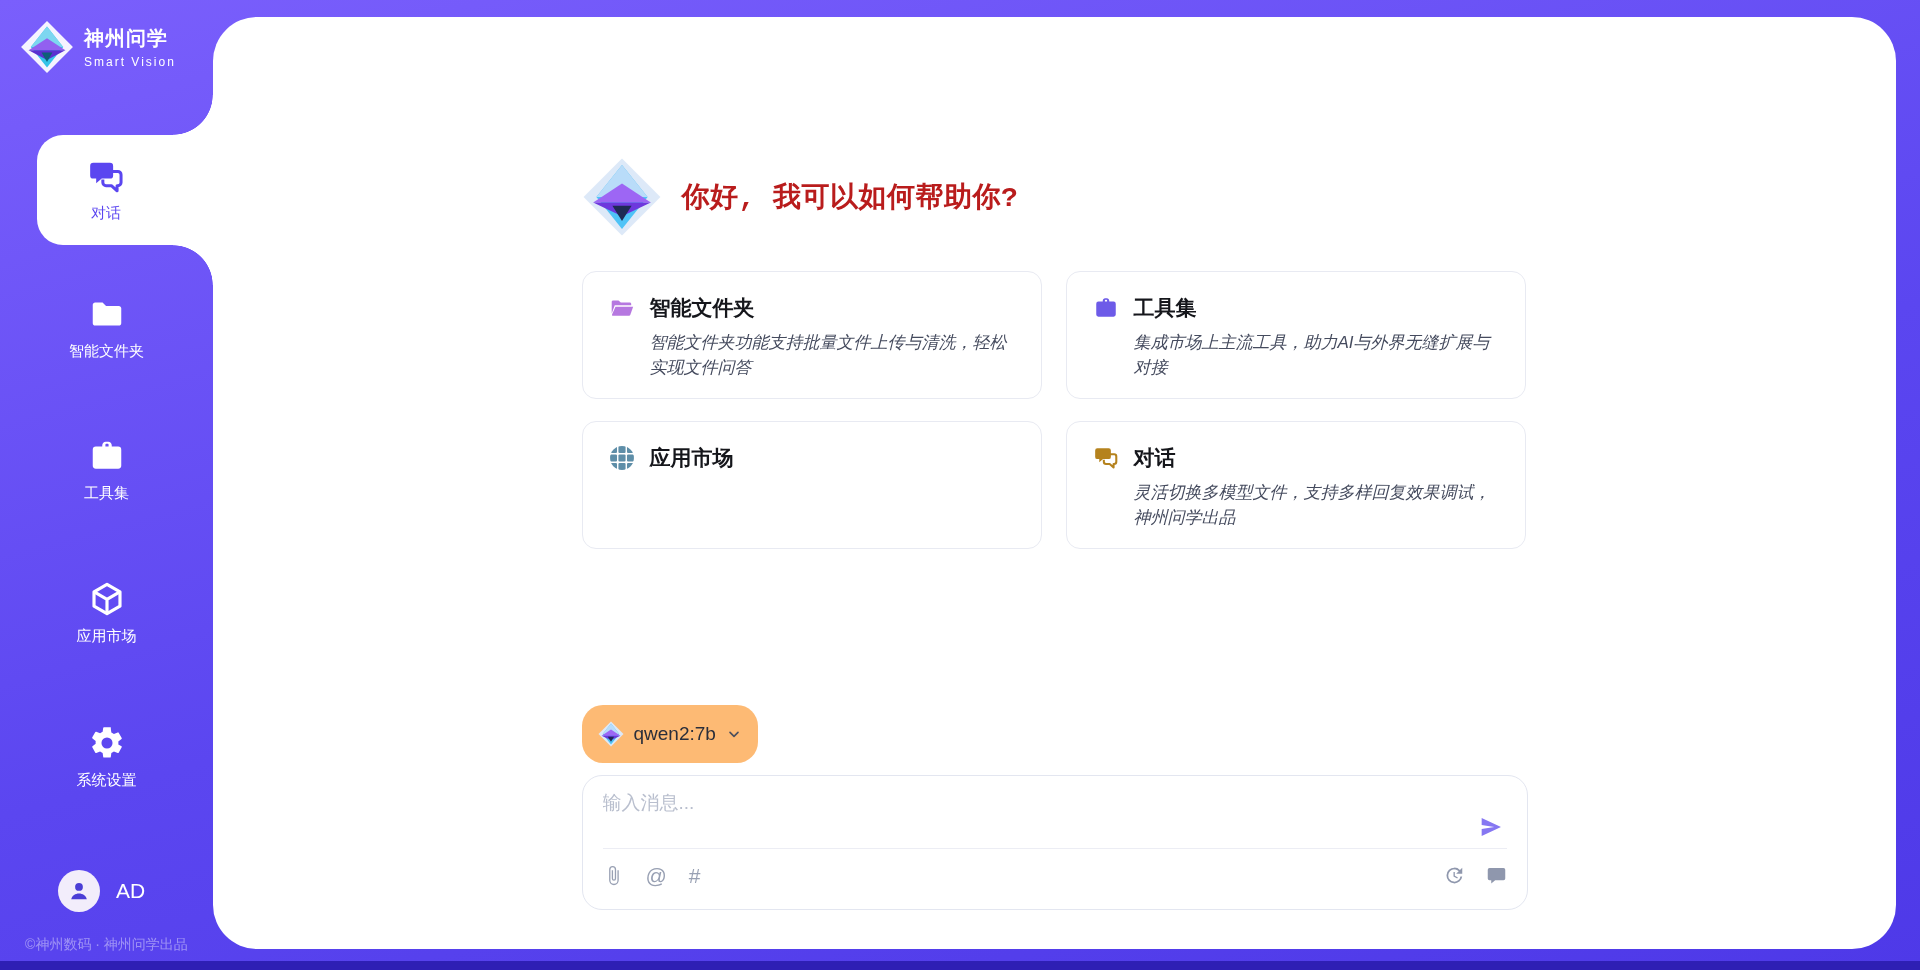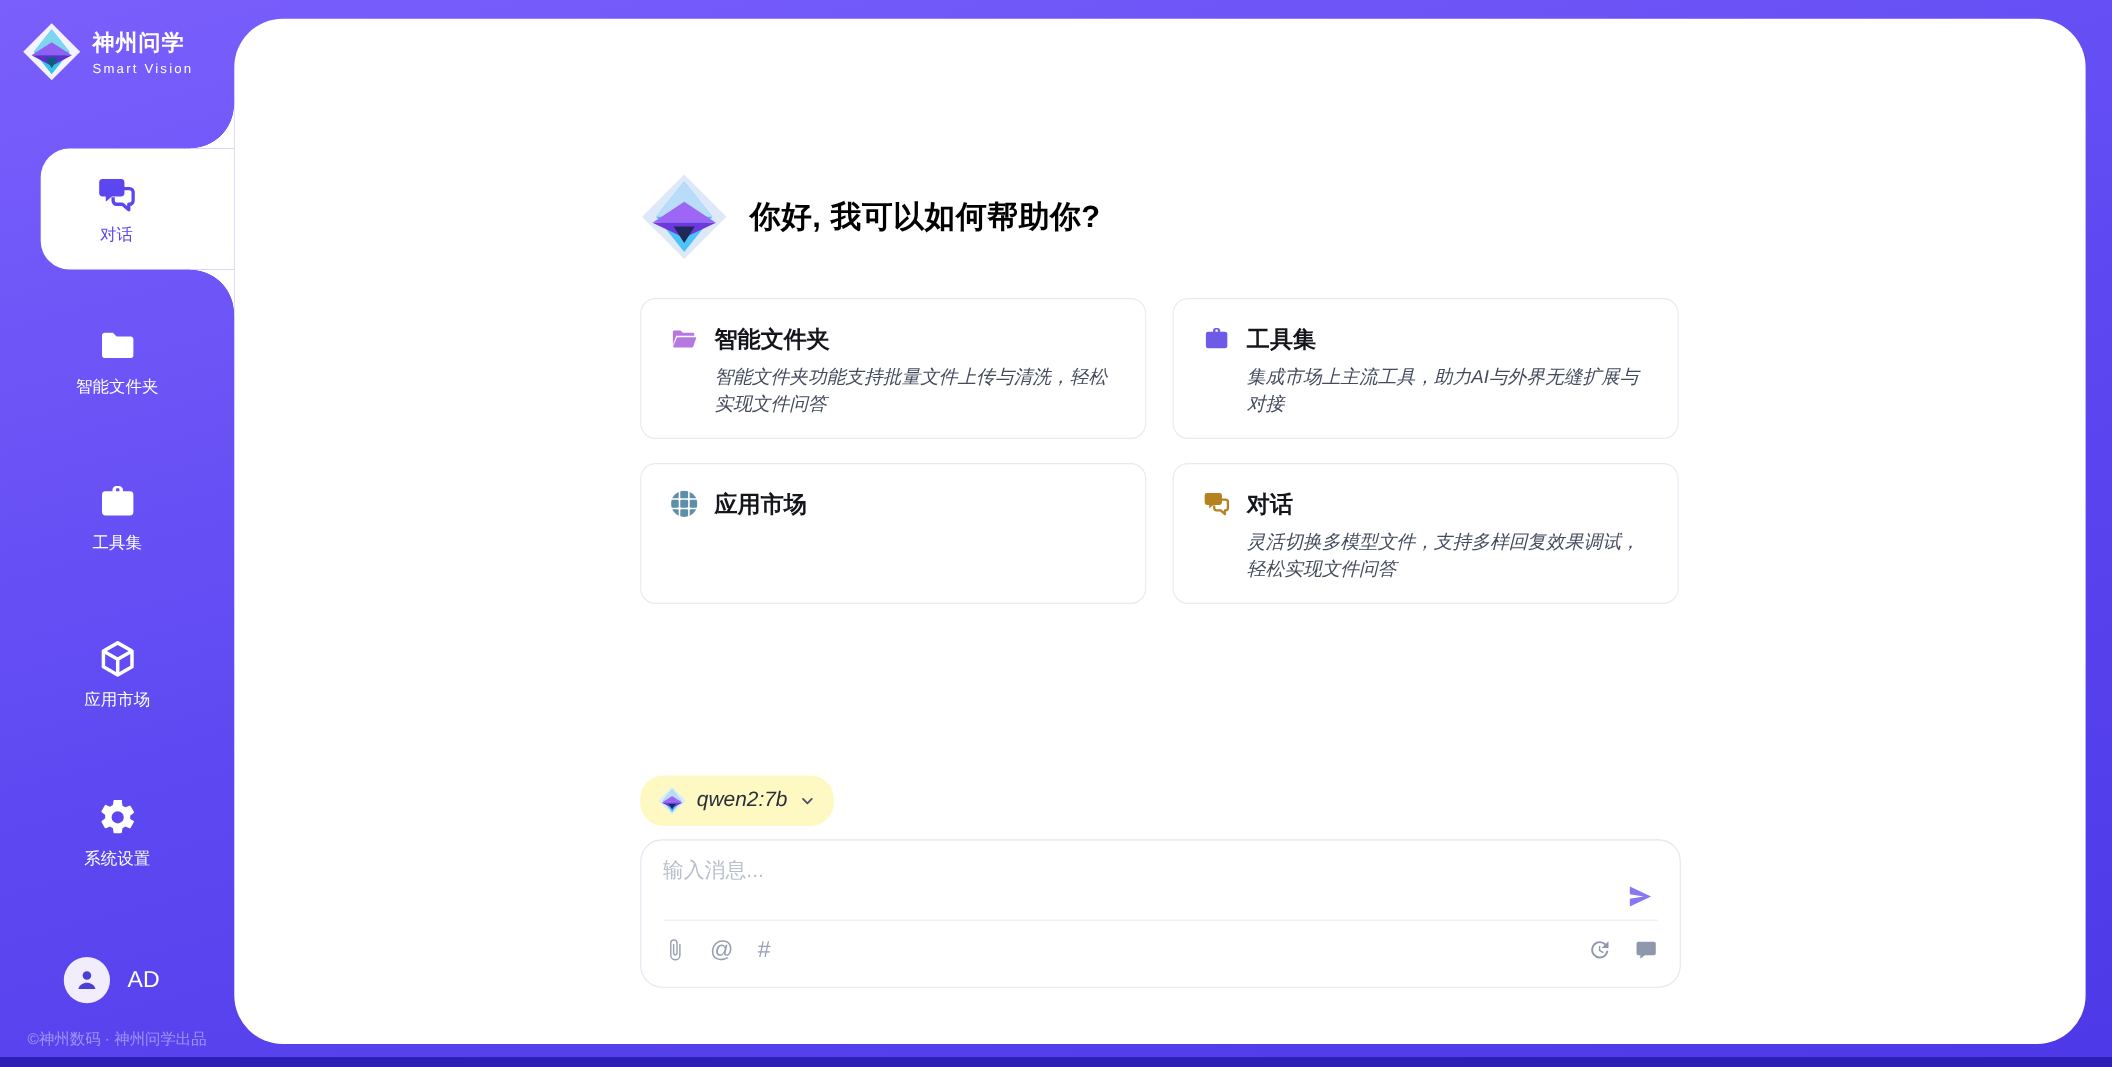--- a/index.html
+++ b/index.html
@@ -38,33 +38,33 @@
   .copyright{position:absolute;left:0;bottom:16px;width:213px;text-align:center;
     color:rgba(255,255,255,.42);font-size:14px;}
 
   
   .panel{position:absolute;left:213px;top:17px;right:24px;bottom:21px;background:#fff;
     border-radius:44px;display:flex;flex-direction:column;align-items:center;}
   .content{width:946px;display:flex;flex-direction:column;}
 
   .greeting{margin-top:140px;display:flex;align-items:center;gap:20px;}
   .greeting .gem{width:80px;height:80px;}
-  .greeting h1{font-size:28px;color:#000000;letter-spacing:.5px;}
+  .greeting h1{font-size:28px;color:#b91c1c;letter-spacing:.5px;font-family:Liberation Mono, monospace;}
 
   .cards{margin-top:34px;display:grid;grid-template-columns:460px 460px;gap:22px 24px;}
   .card{height:128px;background:#fff;border:1px solid #e8eaf2;border-radius:14px;
     padding:22px 26px;cursor:pointer;}
   .card-head{display:flex;align-items:center;gap:15px;}
   .card-head svg{width:26px;height:26px;flex:0 0 26px;}
   .card-title{font-size:21px;font-weight:bold;color:#15161b;}
   .card-desc{margin-top:9px;padding-left:41px;font-size:17px;line-height:1.45;color:#454b5e;font-style:italic;}
 
-  .model-pill{margin-top:156px;align-self:flex-start;height:46px;background:#fef9c3;
+  .model-pill{margin-top:156px;align-self:flex-start;height:58px;background:#fdba74;
     border-radius:21px;display:inline-flex;align-items:center;gap:10px;padding:0 16px;
-    cursor:pointer;width:max-content;font-style:italic;}
+    cursor:pointer;width:max-content;}
   .model-pill .gem{width:26px;height:26px;}
   .model-name{font-size:19px;color:#2a2e3a;}
   .model-pill .chev{width:16px;height:16px;color:#4a4f5e;}
 
   .composer{margin-top:12px;width:946px;background:#fff;border:1px solid #e3e6f0;
     border-radius:20px;padding:14px 20px 8px;}
   .composer-row1{position:relative;height:58px;}
   .composer textarea{width:860px;height:52px;border:none;outline:none;resize:none;
     font-family:inherit;font-size:19px;color:#333;background:transparent;}
   .composer textarea::placeholder{color:#b9bfce;}
@@ -265,21 +265,21 @@
         </div>
       </div>
 
       <div class="card">
         <div class="card-head">
           <svg style="color:#b5821d">
               <use href="#chat-duo"></use>
             </svg>
           <span class="card-title">对话</span>
         </div>
-        <div class="card-desc">灵活切换多模型文件，支持多样回复效果调试，轻松实现文件问答</div>
+        <div class="card-desc">灵活切换多模型文件，支持多样回复效果调试，神州问学出品</div>
       </div>
     </div>
 
     <div class="model-pill">
       <svg class="gem">
           <use href="#gem"></use>
         </svg>
       <span class="model-name">qwen2:7b</span>
       <svg class="chev">
           <use href="#chev"></use>

